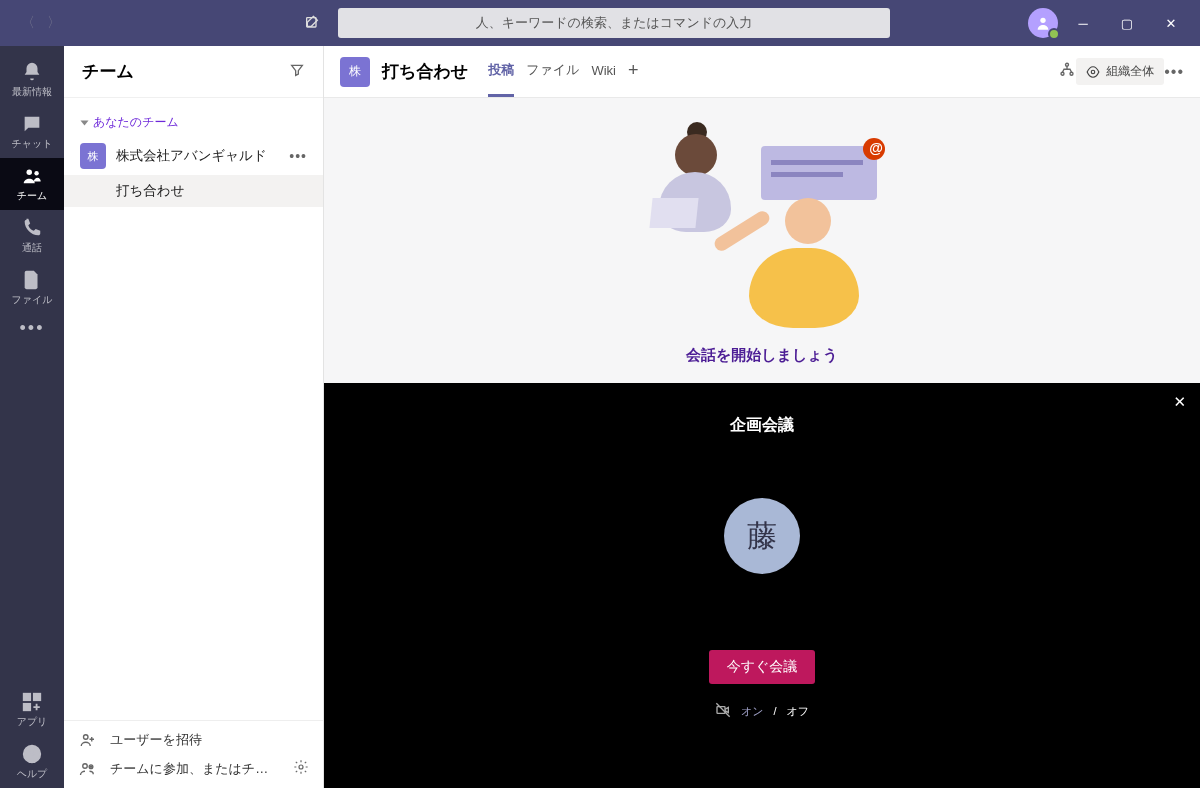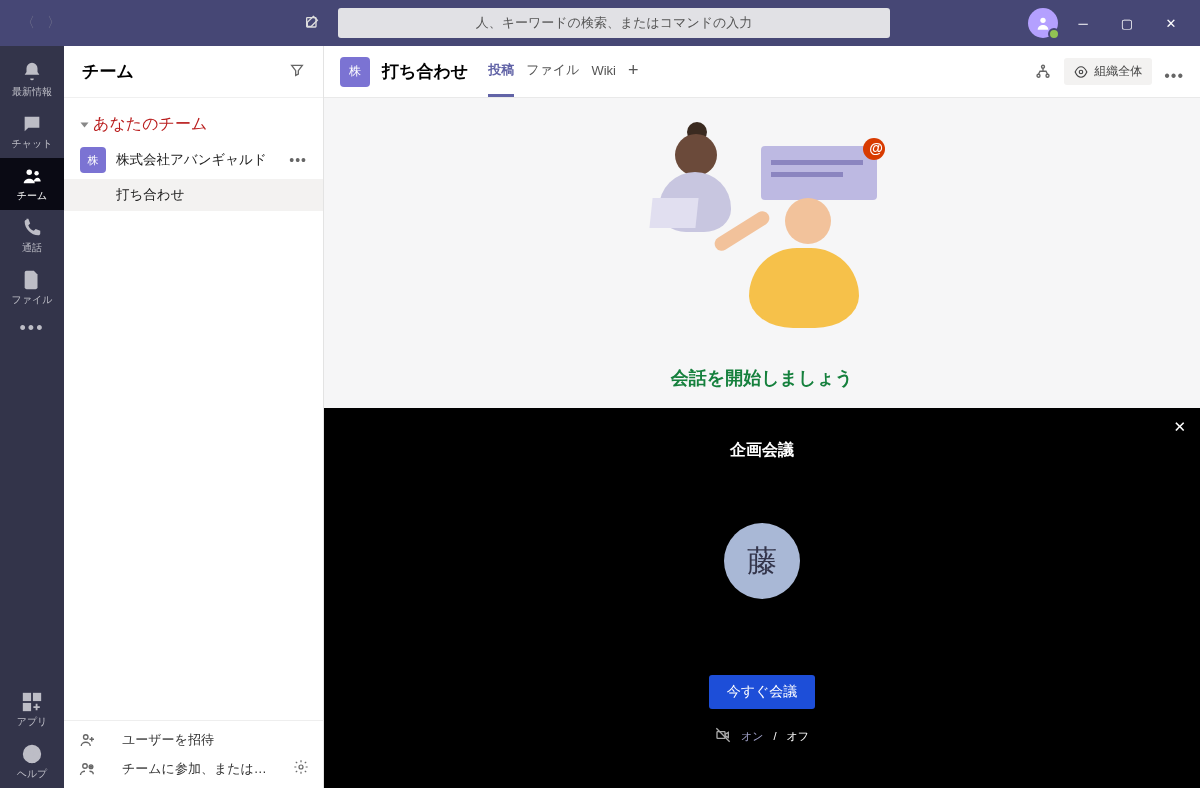--- a/index.html
+++ b/index.html
@@ -27,44 +27,44 @@
 .rail-item svg { width: 22px; height: 22px; fill: currentColor; }
 .rail .dots { margin-top: 4px; font-size: 18px; letter-spacing: 2px; cursor: pointer; }
 .rail .spacer { flex: 1; }
 
 
 .sidebar { width: 260px; background: #fff; border-right: 1px solid #e3e3e3; display: flex; flex-direction: column; }
 .sidebar-header { height: 52px; display: flex; align-items: center; padding: 0 18px; border-bottom: 1px solid #f0f0f0; }
 .sidebar-header h2 { font-size: 17px; font-weight: 700; flex: 1; }
 .sidebar-header .filter { color: #666; cursor: pointer; }
 .sidebar-body { flex: 1; overflow: auto; padding-top: 10px; }
-.yours { font-size: 16px; color: #b91c1c; padding: 6px 18px; display: flex; align-items: center; gap: 6px; cursor: pointer; }
+.yours { font-size: 12px; color: #6d28d9; padding: 6px 18px; display: flex; align-items: center; gap: 6px; cursor: pointer; }
 .yours::before { content: ""; display: inline-block; width: 0; height: 0; border-top: 4px solid transparent; border-bottom: 4px solid transparent; border-left: 5px solid #888; transform: rotate(90deg); }
 .team-row { display: flex; align-items: center; gap: 10px; padding: 6px 16px; cursor: pointer; }
 .team-row .badge { width: 26px; height: 26px; border-radius: 4px; background: #7b73d3; color: #fff; font-size: 11px; display: flex; align-items: center; justify-content: center; }
 .team-row .name { flex: 1; font-size: 13.5px; color: #222; }
 .team-row .more { color: #666; font-size: 14px; letter-spacing: 1px; }
 .channel { padding: 7px 16px 7px 52px; font-size: 13.5px; color: #222; cursor: pointer; }
 .channel.selected { background: #f3f2f1; }
 .sidebar-footer { border-top: 1px solid #eee; padding: 10px 14px; display: flex; flex-direction: column; gap: 10px; }
-.sidebar-footer .row { display: flex; align-items: center; gap: 24px; color: #333; font-size: 13px; cursor: pointer; }
+.sidebar-footer .row { display: flex; align-items: center; gap: 12px; color: #333; font-size: 13px; cursor: pointer; }
 .sidebar-footer .row .icon { width: 20px; color: #666; display: flex; justify-content: center; }
 .sidebar-footer .row .label { flex: 1; white-space: nowrap; overflow: hidden; text-overflow: ellipsis; }
 .sidebar-footer .gear { color: #666; cursor: pointer; }
 
 
 .main { flex: 1; display: flex; flex-direction: column; background: #f6f6f7; }
 .chan-header { height: 52px; background: #fff; border-bottom: 1px solid #e9e9e9; display: flex; align-items: center; padding: 0 16px; gap: 12px; }
 .chan-header .badge { width: 30px; height: 30px; border-radius: 4px; background: #7b73d3; color: #fff; font-size: 12px; display: flex; align-items: center; justify-content: center; }
 .chan-header h3 { font-size: 17px; font-weight: 700; }
 .tabs { display: flex; gap: 12px; margin-left: 8px; height: 100%; align-items: center; }
 .tab { font-size: 13px; color: #555; height: 100%; display: flex; align-items: center; border-bottom: 3px solid transparent; cursor: pointer; }
 .tab.active { color: #6264a7; border-bottom-color: #6264a7; font-weight: 600; }
 .tab.add { font-size: 18px; color: #555; }
-.chan-header .right { margin-left: auto; display: flex; align-items: flex-end; gap: 12px; }
+.chan-header .right { margin-left: auto; display: flex; align-items: center; }
 .ch-icon { color: #666; cursor: pointer; }
 .org-pill { background: #f3f2f1; border-radius: 3px; padding: 5px 10px; font-size: 12px; color: #444; display: flex; align-items: center; gap: 6px; cursor: pointer; }
 .ch-more { font-size: 16px; letter-spacing: 1px; color: #666; cursor: pointer; }
 
 
 .empty { padding: 30px 20px 18px; display: flex; flex-direction: column; align-items: center; gap: 8px; }
 .illus { width: 230px; height: 200px; position: relative; }
 .bubble { position: absolute; top: 18px; right: 0; width: 116px; height: 54px; background: #bdb9e2; border-radius: 4px; }
 .bubble::before { content: ""; position: absolute; top: -8px; right: -8px; width: 22px; height: 22px; background: #d83b01; border-radius: 50%; }
 .bubble .at { position: absolute; top: -6px; right: -6px; color: #fff; font-size: 14px; font-weight: 700; }
@@ -73,29 +73,29 @@
 .person-a { position: absolute; left: 0; top: 0; width: 100px; height: 110px; }
 .person-a .head { position: absolute; top: 6px; left: 28px; width: 42px; height: 42px; background: #6b4a3a; border-radius: 50%; }
 .person-a .bun { position: absolute; top: -6px; left: 40px; width: 20px; height: 20px; background: #3a2a20; border-radius: 50%; }
 .person-a .body { position: absolute; top: 44px; left: 12px; width: 72px; height: 60px; background: #c8c6e0; border-radius: 48px 48px 50% 50%; }
 .person-a .laptop { position: absolute; top: 70px; left: 4px; width: 46px; height: 30px; background: #e1dff0; transform: skewX(-6deg); }
 .person-b { position: absolute; right: 18px; bottom: 0; width: 130px; height: 150px; }
 .person-b .head { position: absolute; top: 20px; right: 28px; width: 46px; height: 46px; background: #f2c29b; border-radius: 50%; }
 .person-b .hair { position: absolute; top: 10px; right: 14px; width: 72px; height: 70px; background: #c9a36a; border-radius: 60% 48% 60% 50%; z-index: -1; }
 .person-b .body { position: absolute; bottom: 0; right: 0; width: 110px; height: 80px; background: #f6c14a; border-radius: 60px 60px 50% 50%; }
 .person-b .arm { position: absolute; top: 46px; left: -18px; width: 62px; height: 14px; background: #f2c29b; border-radius: 10px; transform: rotate(-32deg); }
-.empty h4 { font-size: 18px; color: #15803d; font-weight: 600; margin-top: 30px; }
+.empty h4 { font-size: 15px; color: #4c1d95; font-weight: 600; margin-top: 10px; }
 .empty p { font-size: 12.5px; color: #444; }
 
 
 .meeting { position: relative; margin: 0; background: #000; flex: 1; display: flex; flex-direction: column; align-items: center; padding-top: 32px; }
 .meeting .close { position: absolute; top: 10px; right: 14px; color: #fff; cursor: pointer; font-size: 15px; }
 .meeting .title { color: #fff; font-size: 16px; font-weight: 600; }
 .meeting .pfp { margin-top: 62px; width: 76px; height: 76px; border-radius: 50%; background: #a9b8d6; display: flex; align-items: center; justify-content: center; font-size: 30px; color: #33344a; }
-.meeting .join-btn { margin-top: 76px; background: #1d4ed8; color: #fff; padding: 8px 18px; border-radius: 3px; font-size: 14px; cursor: pointer; border: none; }
+.meeting .join-btn { margin-top: 76px; background: #be185d; color: #fff; padding: 8px 18px; border-radius: 3px; font-size: 14px; cursor: pointer; border: none; }
 .meeting .cam-row { margin-top: 18px; display: flex; align-items: center; gap: 10px; color: #fff; font-size: 11px; }
 .cam-row .cam-icon { color: #aaa; }
 .cam-row .on { color: #9fa0c7; cursor: pointer; }
 .cam-row .off { color: #fff; font-weight: 400; cursor: pointer; }
 .cam-row .sep { color: #fff; }
 </style>
 </head>
 <body>
 
 <div class="titlebar">

